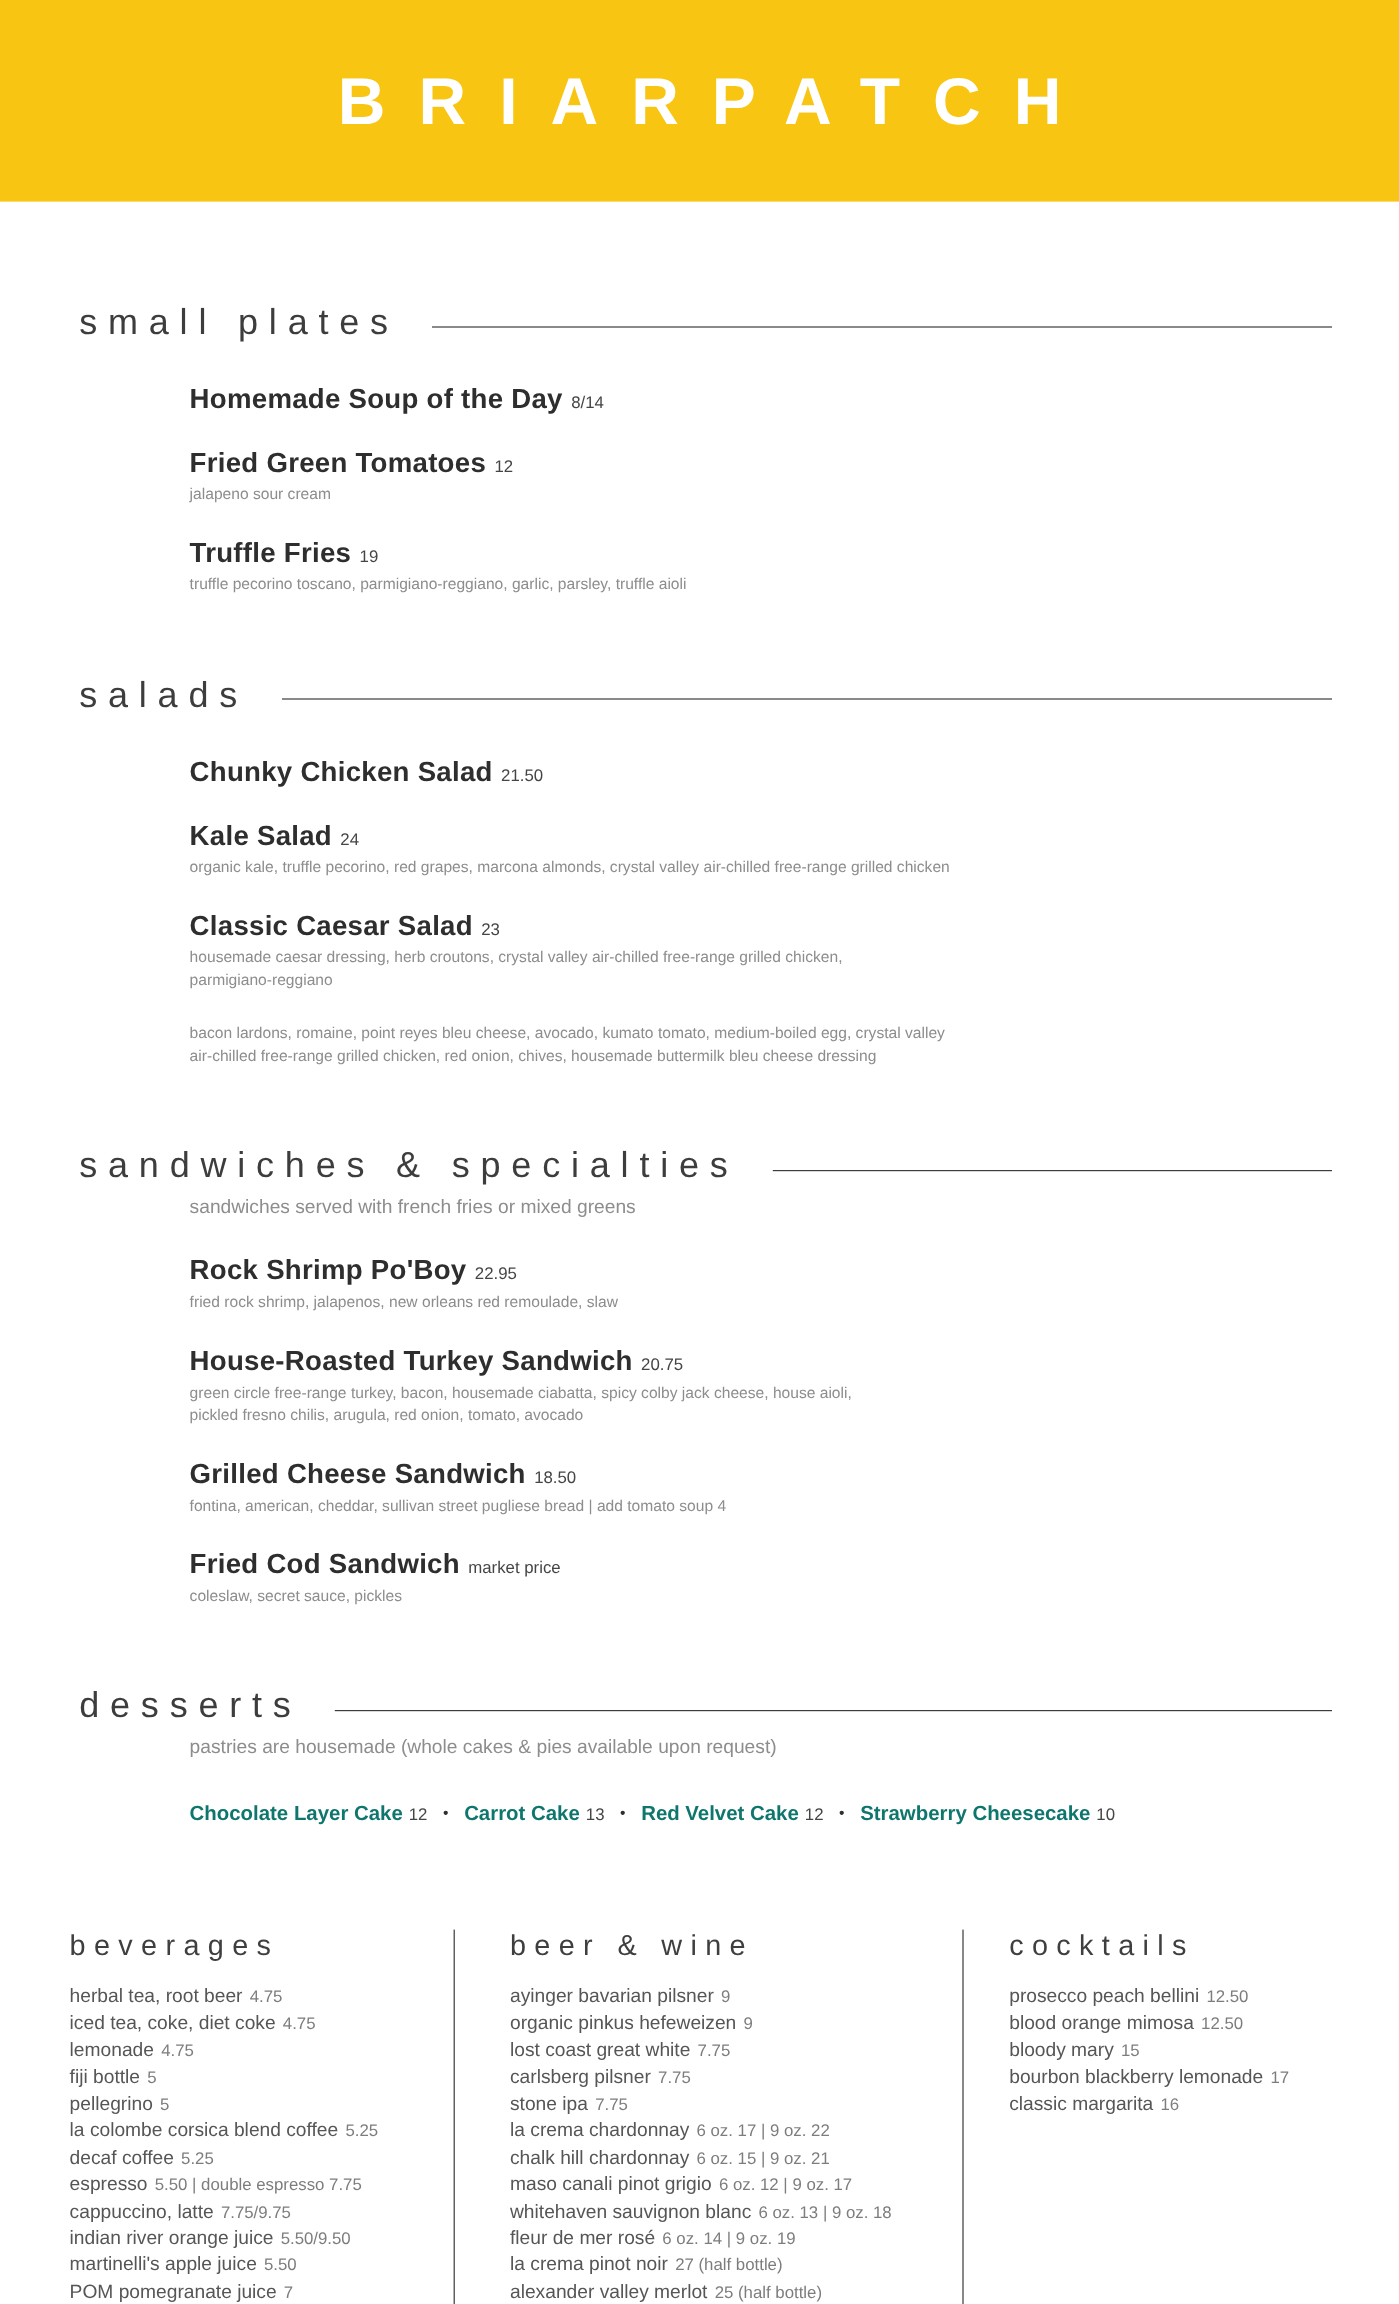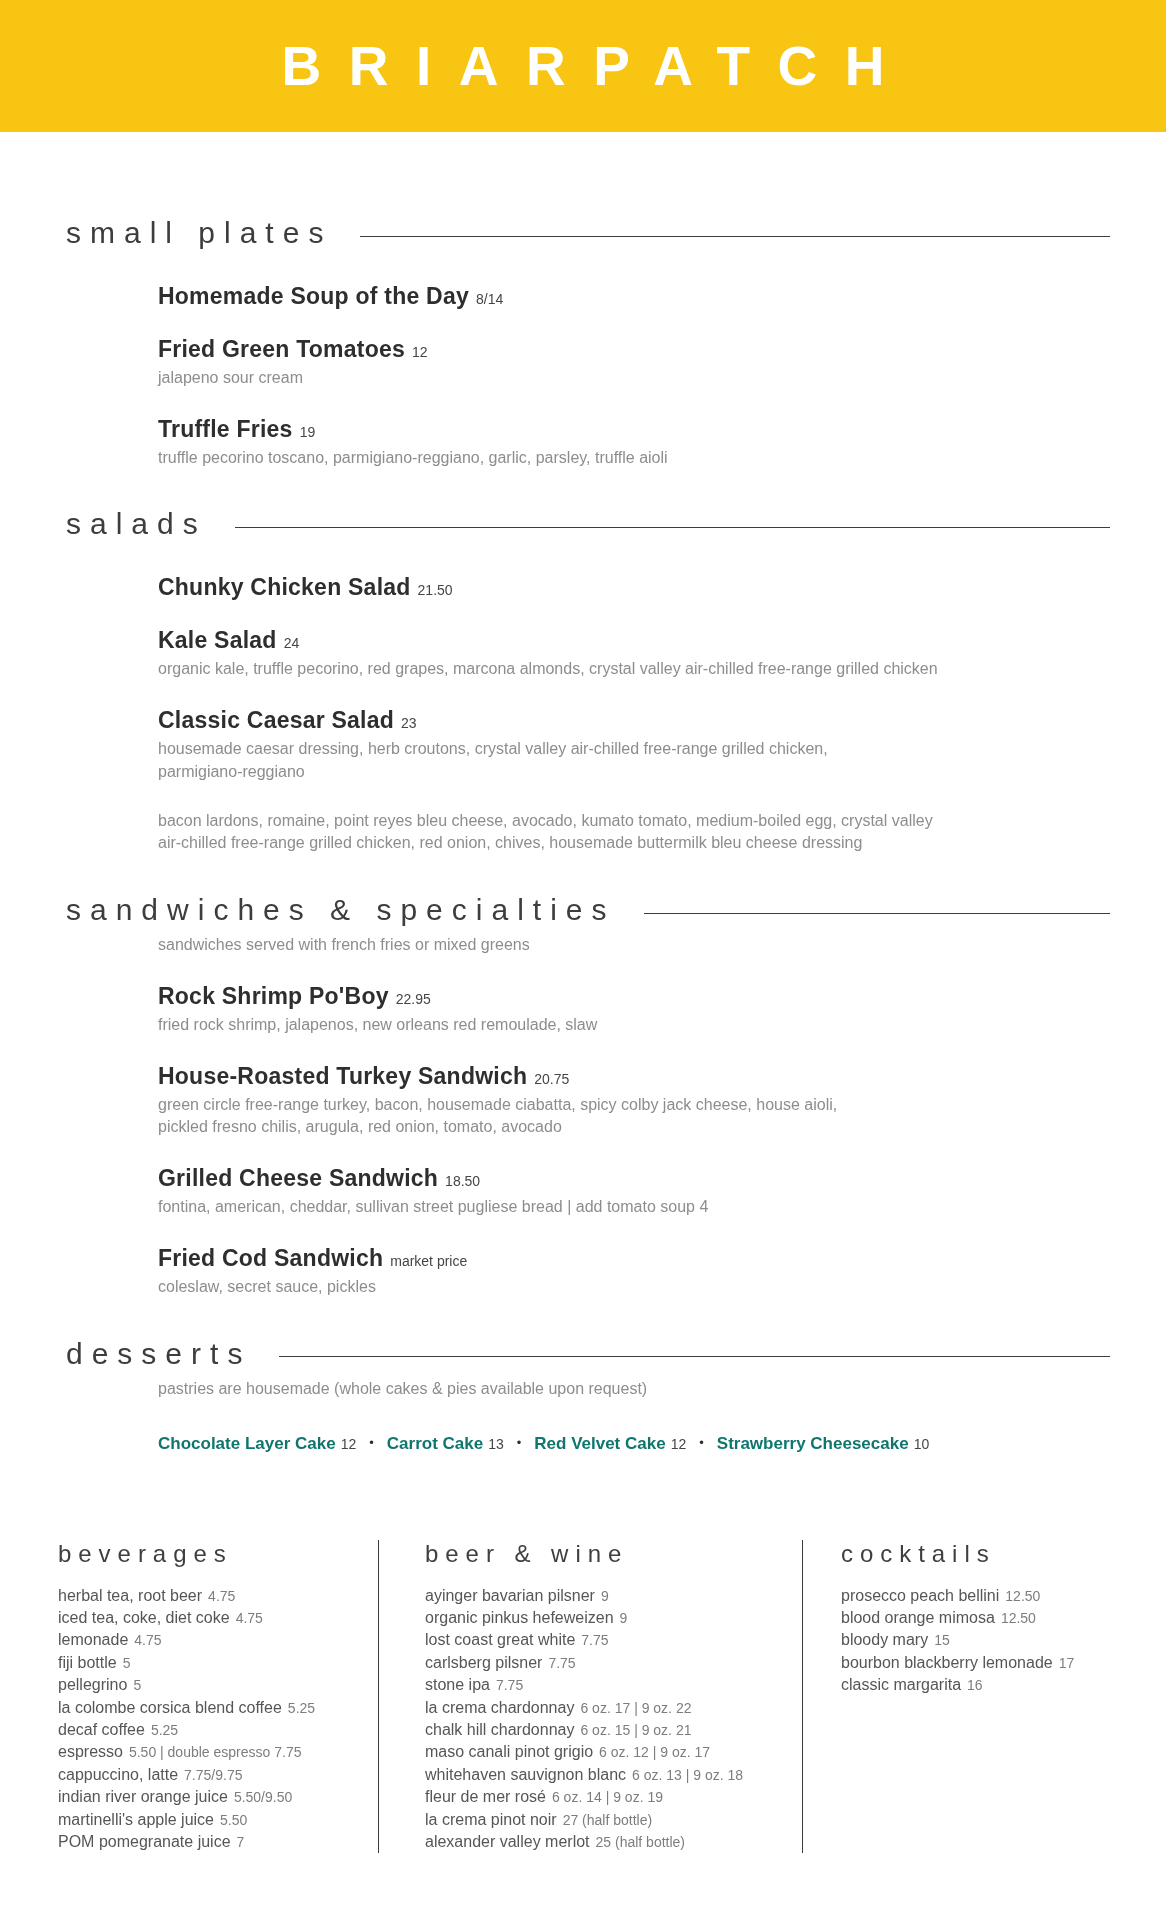--- a/index.html
+++ b/index.html
@@ -7,53 +7,53 @@
   body {
     width: 1166px; height: 1920px;
     background: #ffffff;
     font-family: "Liberation Sans", sans-serif;
     color: #2f2f2f;
     overflow: hidden;
   }
 
   
   .banner {
-    height: 132px;
+    height: 168px;
     display: flex; align-items: center; justify-content: center;
   }
   .banner h1 {
     margin: 0;
     font-size: 55px; font-weight: 700; color: #ffffff;
     letter-spacing: 0.50em; text-indent: 0.50em;
     white-space: nowrap;
   }
 
   
   main { padding: 0 56px 0 58px; }
   #sections { padding-top: 84px; }
-  .section { margin-top: 38px; }
+  .section { margin-top: 66px; }
   .section:first-child { margin-top: 0; }
 
   .section-head { display: flex; align-items: center; }
   .section-head h2 {
     margin: 0 0 0 8px;
     font-size: 30px; font-weight: 400; color: #3d3d3d;
     letter-spacing: 0.30em; white-space: nowrap;
   }
   .rule { flex: 1; border-top: 1.5px solid #3d3d3d; margin-left: 28px; transform: translateY(3px); }
 
   .section-sub { margin: 9px 0 0 100px; font-size: 16px; color: #8d8d8d; }
 
   .items { margin: 33px 0 0 100px; }
   .items.tight { margin-top: 29px; }
   .item + .item { margin-top: 26px; }
   .item-name { font-size: 23px; font-weight: 600; color: #2e2e2e; letter-spacing: 0.01em; }
   .item-price { font-size: 14px; font-weight: 500; color: #454545; margin-left: 7px; }
   .item-desc {
-    margin: 4px 0 0; font-size: 16px; color: #8d8d8d;
+    margin: 4px 0 0; font-size: 13px; color: #8d8d8d;
     line-height: 1.42; white-space: pre-line; max-width: 1000px;
   }
 
   .inline-items { margin: 36px 0 0 100px; }
   .d-name { font-size: 17px; font-weight: 600; color: #0f766e; }
   .d-price { font-size: 14px; font-weight: 500; color: #454545; margin-left: 5px; }
   .d-bullet { color: #2e2e2e; font-size: 13px; margin: 0 13px; vertical-align: 2px; }
 
   
   .columns { display: flex; margin-top: 86px; }

